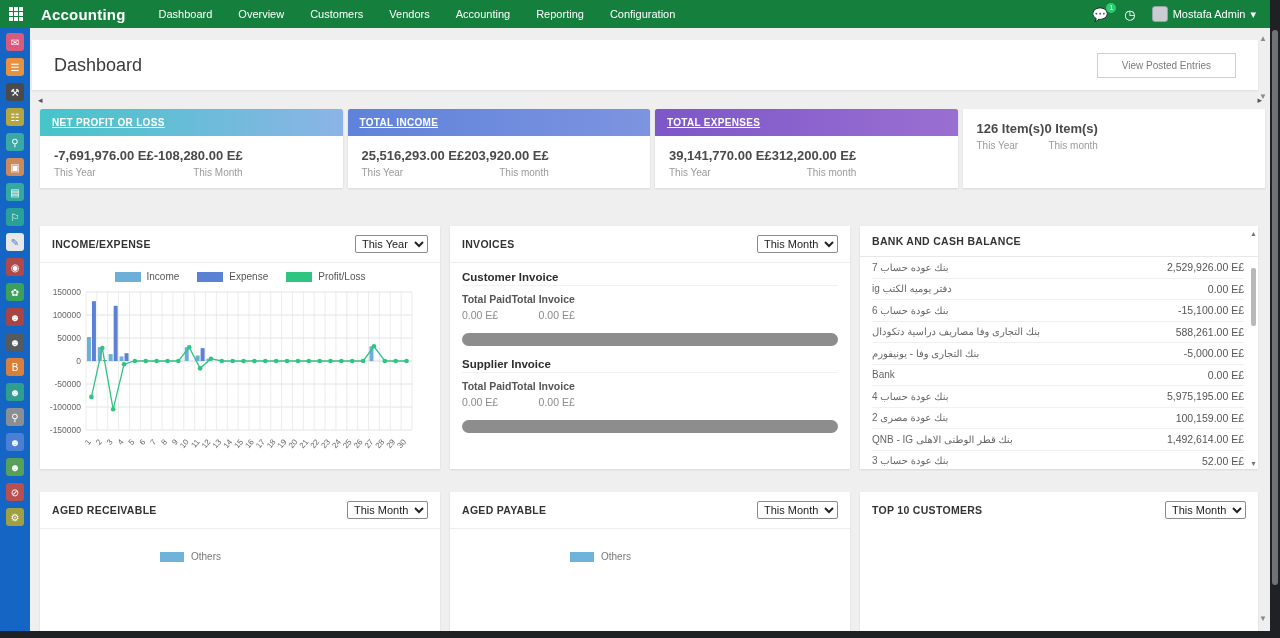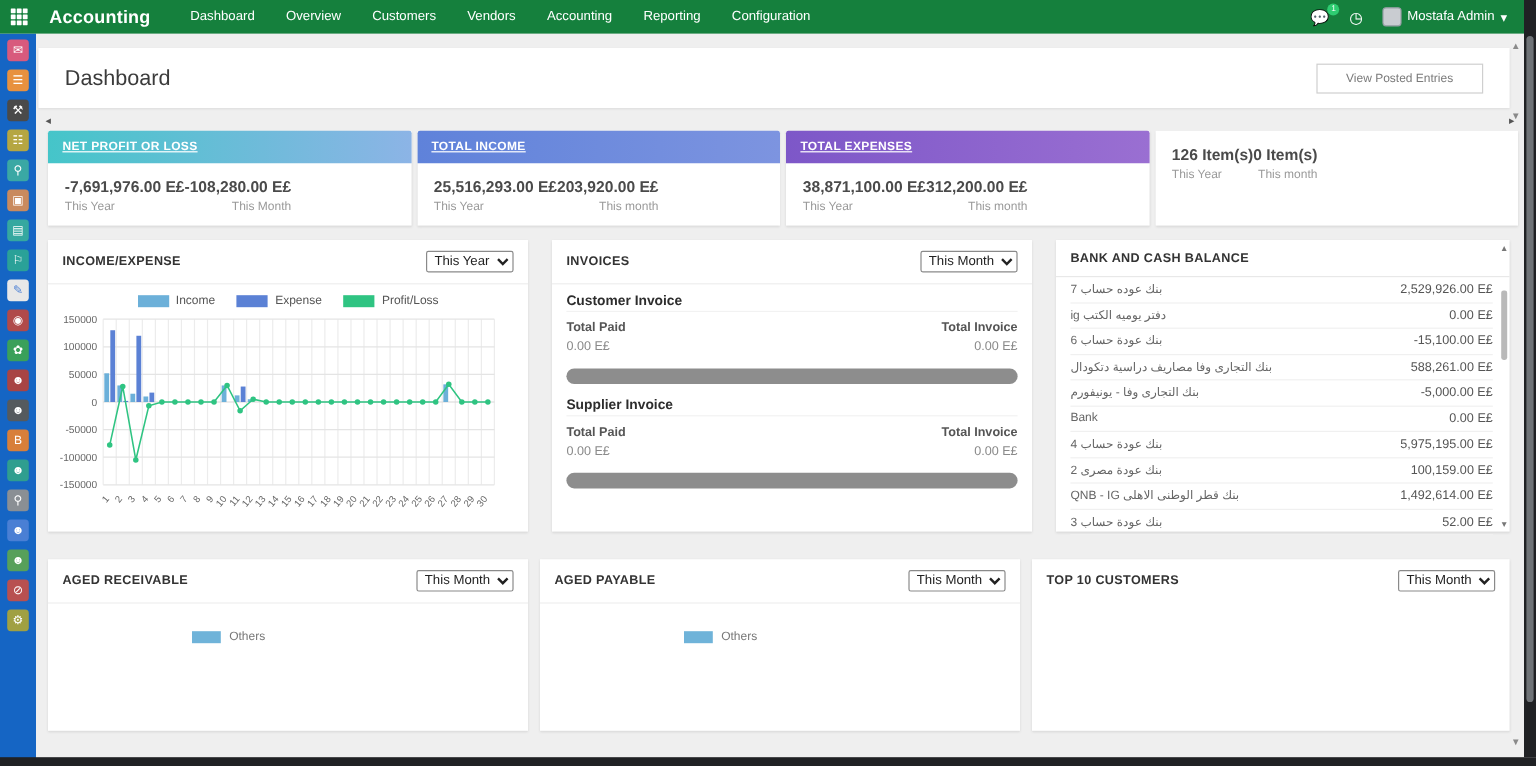--- a/index.html
+++ b/index.html
@@ -49,37 +49,37 @@
 
   .cards-row { display:flex; gap:5px; margin:0 5px 0 10px; }
   .sum-card { flex:1; background:#fff; box-shadow:0 1px 2px rgba(0,0,0,0.1); }
   .sum-head { height:27px; color:#fff; font-size:10px; font-weight:bold; letter-spacing:0.3px;
               display:flex; align-items:center; padding-left:12px; border-radius:2px 2px 0 0;text-decoration:underline; }
   .sum-body { display:flex; justify-content:flex-start; padding:12px 24px 10px 14px; }
   .sum-val { font-size:13px; font-weight:bold; color:#4a4a4a; }
   .sum-lab { font-size:10px; color:#9a9a9a; margin-top:4px; }
   .sum-right { text-align:right; }
 
-  .mid-row { display:flex; gap:20px; margin:12px 0 0 10px; }
+  .mid-row { display:flex; gap:10px; margin:38px 0 0 10px; }
   .panel { background:#fff; box-shadow:0 1px 2px rgba(0,0,0,0.1); position:relative; }
   .panel-head { display:flex; align-items:center; justify-content:space-between; padding:9px 12px;
                 border-bottom:1px solid #eee; }
   .panel-title { font-size:10.5px; font-weight:bold; color:#333; letter-spacing:0.3px; }
   .period-select { font-size:11px; font-family:"Liberation Sans", sans-serif; border:1px solid #8a8a8a;
                    background:#fff; color:#222; padding:1px 2px; border-radius:2px; }
 
   .ie-panel { width:400px; height:243px; }
   .legend-row { display:flex; justify-content:center; gap:18px; margin-top:8px; }
   .legend-item { display:flex; align-items:center; gap:6px; font-size:10px; color:#555; }
   .legend-swatch { width:26px; height:10px; display:inline-block; }
 
   .inv-panel { width:400px; height:243px; }
   .inv-section { padding:8px 12px 0 12px; }
   .inv-sec-title { font-size:11.5px; font-weight:bold; color:#2d2d2d; border-bottom:1px solid #f2f2f2; padding-bottom:2px; }
-  .inv-cols { display:flex; justify-content:space-between; margin-top:7px; }
+  .inv-cols { display:flex; margin-top:7px; }
   .inv-lab { font-size:10.5px; font-weight:bold; color:#555; }
   .inv-val { font-size:10.5px; color:#8a8a8a; margin-top:4px; }
   .inv-col-r { text-align:right; }
   .prog { margin:12px 0 4px 0; height:13px; background:#8d8d8d; border-radius:8px; }
 
   .bank-panel { flex:1; height:243px; margin-right:12px; }
   .bank-rows { padding:0 14px 0 12px; }
   .bank-row { display:flex; justify-content:space-between; align-items:center; height:21.5px;
               border-bottom:1px solid #f0f0f0; }
   .bank-name { font-size:10px; color:#666; }
@@ -194,21 +194,21 @@
         <div class="sum-right">
             <div class="sum-val">203,920.00 E£</div>
              <div class="sum-lab">This month</div>
           </div>
       </div>
     </div>
     <div class="sum-card">
       <div class="sum-head grad" style="background: linear-gradient(90deg, rgb(125, 87, 200), rgb(154, 111, 210));">TOTAL EXPENSES</div>
       <div class="sum-body">
         <div>
-            <div class="sum-val">38,871,100.00 E£</div>
+            <div class="sum-val">39,141,770.00 E£</div>
              <div class="sum-lab">This Year</div>
           </div>
         <div class="sum-right">
             <div class="sum-val">312,200.00 E£</div>
              <div class="sum-lab">This month</div>
           </div>
       </div>
     </div>
     <div class="sum-card">
       <div class="sum-body">

